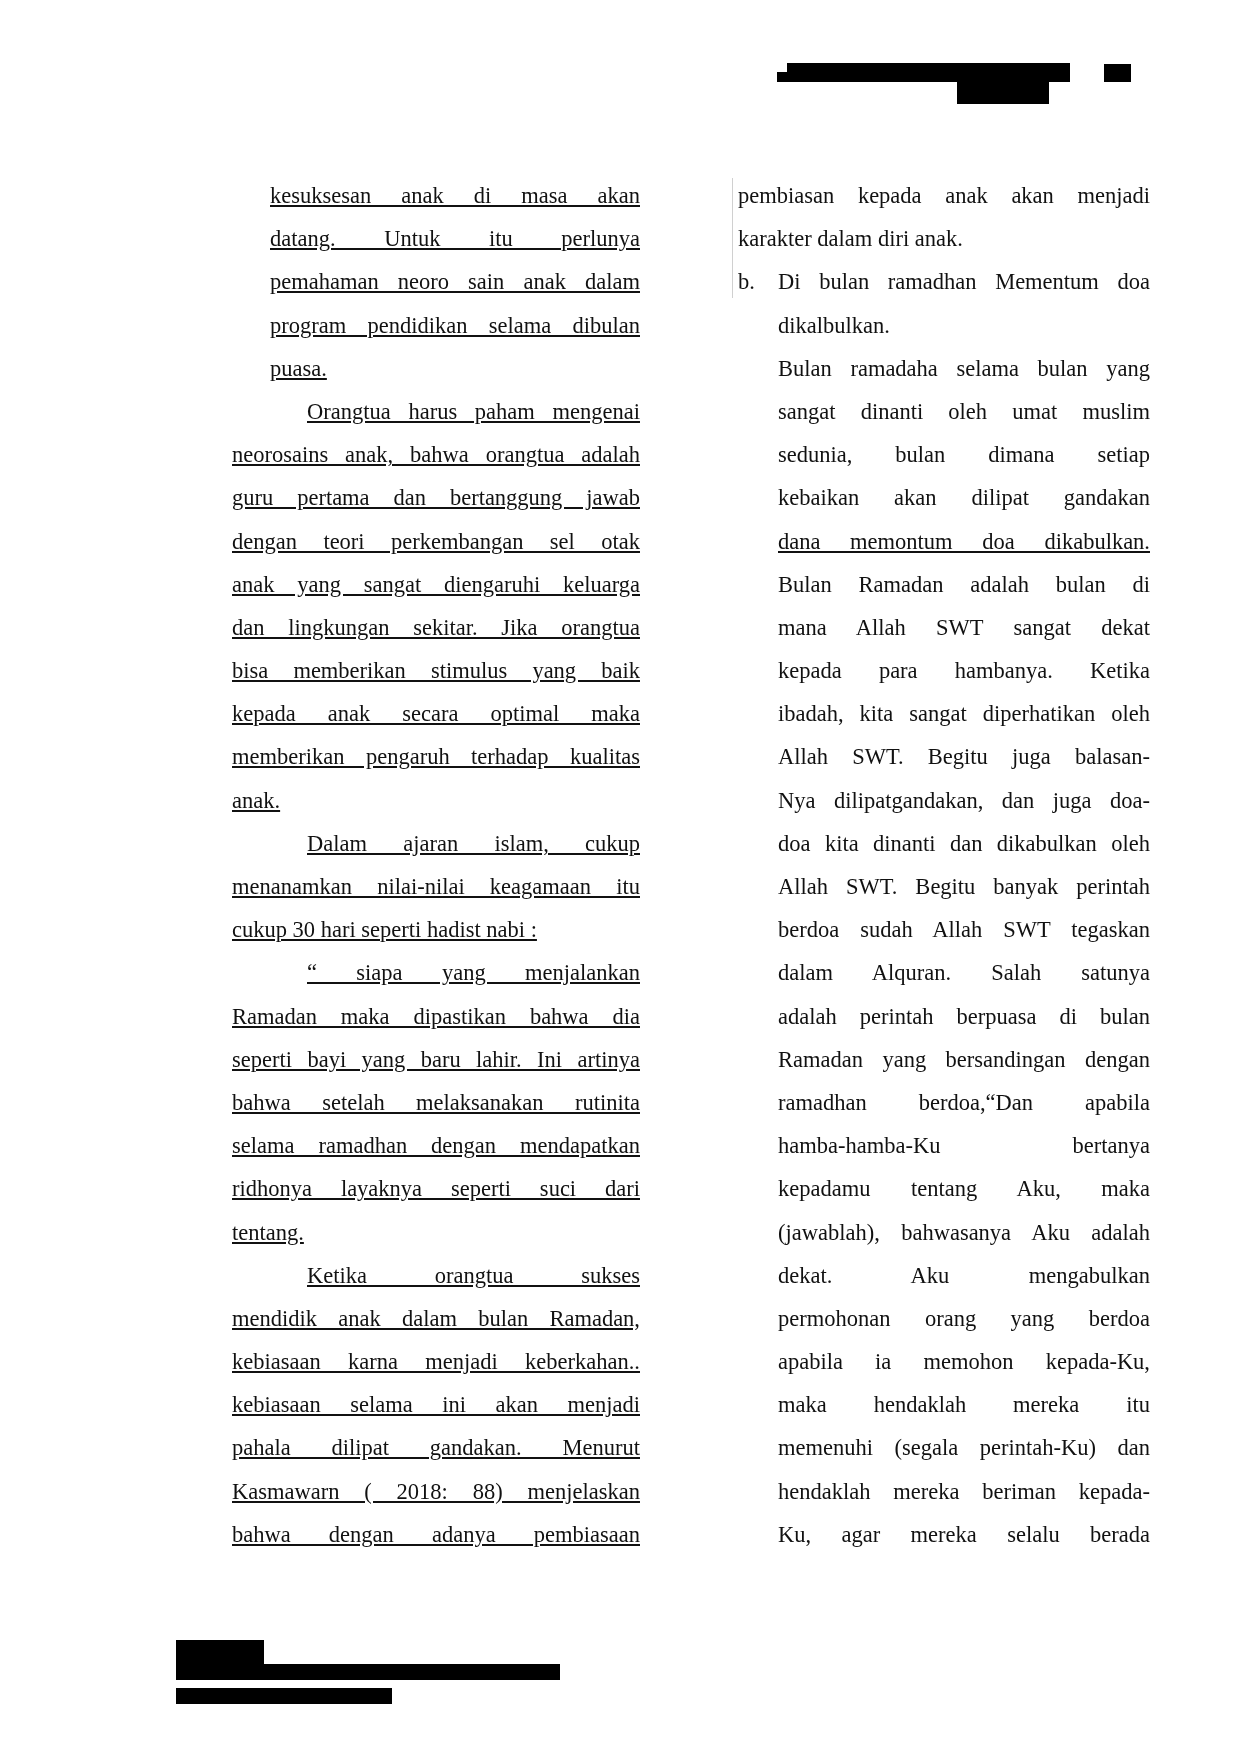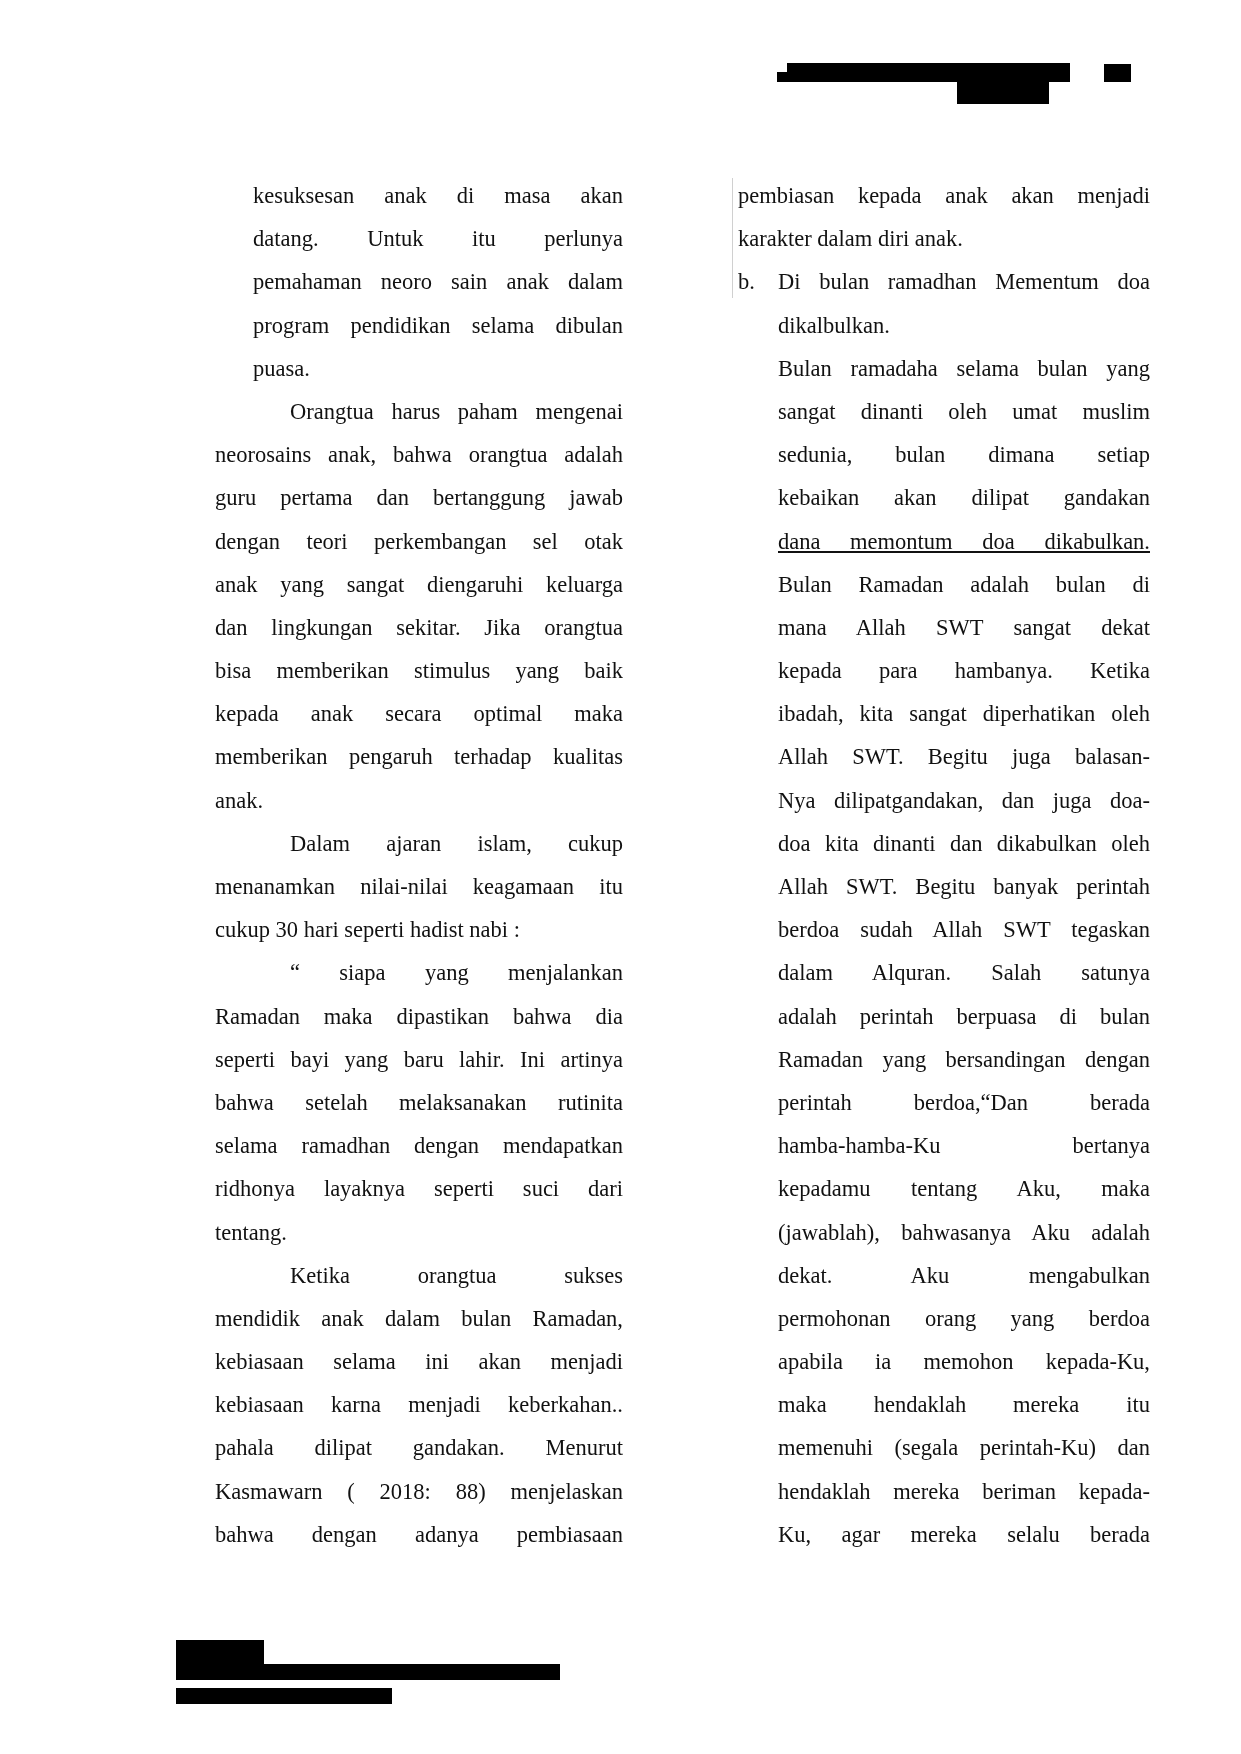--- a/index.html
+++ b/index.html
@@ -1,20 +1,20 @@
 <!DOCTYPE html>
 <html><head>
 <meta charset="utf-8">
 <style>
   html, body { margin:0; padding:0; background:#ffffff; }
   body { width:1241px; height:1754px; position:relative; overflow:hidden;
          font-family:"Liberation Serif", "DejaVu Serif", serif; color:#111; }
   .redact { position:absolute; background:#000; }
   .col { position:absolute; top:174px; font-size:22.5px; line-height:43.2px; }
-  .col-left { left:215px; width:408px; }
+  .col-left { left:232px; width:408px;text-decoration:underline; }
   .col-right { left:738px; width:412px; }
   .line { display:block; height:43.2px; white-space:nowrap; text-align:justify; text-align-last:justify; }
   .line.last { text-align-last:left; }
   .ind1 { padding-left:38px; }
   .ind2 { padding-left:75px; }
   .hang { padding-left:40px; }
   .marker { position:absolute; left:0; }
   .rel { position:relative; }
   .edge { position:absolute; left:-6px; width:1px; background:#d0d0d0; }
 </style>
@@ -102,24 +102,24 @@
     <span class="line last rel">
       <span style="display: block; text-align: justify; text-align-last: left;">tentang.</span>
     </span>
     <span class="line ind2 rel">
       <span style="display: block; text-align: justify; text-align-last: justify;">Ketika orangtua sukses</span>
     </span>
     <span class="line rel">
       <span style="display: block; text-align: justify; text-align-last: justify;">mendidik anak dalam bulan Ramadan,</span>
     </span>
     <span class="line rel">
+      <span style="display: block; text-align: justify; text-align-last: justify;">kebiasaan karna menjadi keberkahan..</span>
+    </span>
+    <span class="line rel">
       <span style="display: block; text-align: justify; text-align-last: justify;">kebiasaan selama ini akan menjadi</span>
-    </span>
-    <span class="line rel">
-      <span style="display: block; text-align: justify; text-align-last: justify;">kebiasaan karna menjadi keberkahan..</span>
     </span>
     <span class="line rel">
       <span style="display: block; text-align: justify; text-align-last: justify;">pahala dilipat gandakan. Menurut</span>
     </span>
     <span class="line rel">
       <span style="display: block; text-align: justify; text-align-last: justify;">Kasmawarn ( 2018: 88) menjelaskan</span>
     </span>
     <span class="line rel">
       <span style="display: block; text-align: justify; text-align-last: justify;">bahwa dengan adanya pembiasaan</span>
     </span>
@@ -185,21 +185,21 @@
     <span class="line hang rel">
       <span style="display: block; text-align: justify; text-align-last: justify;">dalam Alquran. Salah satunya</span>
     </span>
     <span class="line hang rel">
       <span style="display: block; text-align: justify; text-align-last: justify;">adalah perintah berpuasa di bulan</span>
     </span>
     <span class="line hang rel">
       <span style="display: block; text-align: justify; text-align-last: justify;">Ramadan yang bersandingan dengan</span>
     </span>
     <span class="line hang rel">
-      <span style="display: block; text-align: justify; text-align-last: justify;">perintah berdoa,“Dan berada</span>
+      <span style="display: block; text-align: justify; text-align-last: justify;">ramadhan berdoa,“Dan apabila</span>
     </span>
     <span class="line hang rel">
       <span style="display: block; text-align: justify; text-align-last: justify;">hamba-hamba-Ku bertanya</span>
     </span>
     <span class="line hang rel">
       <span style="display: block; text-align: justify; text-align-last: justify;">kepadamu tentang Aku, maka</span>
     </span>
     <span class="line hang rel">
       <span style="display: block; text-align: justify; text-align-last: justify;">(jawablah), bahwasanya Aku adalah</span>
     </span>

